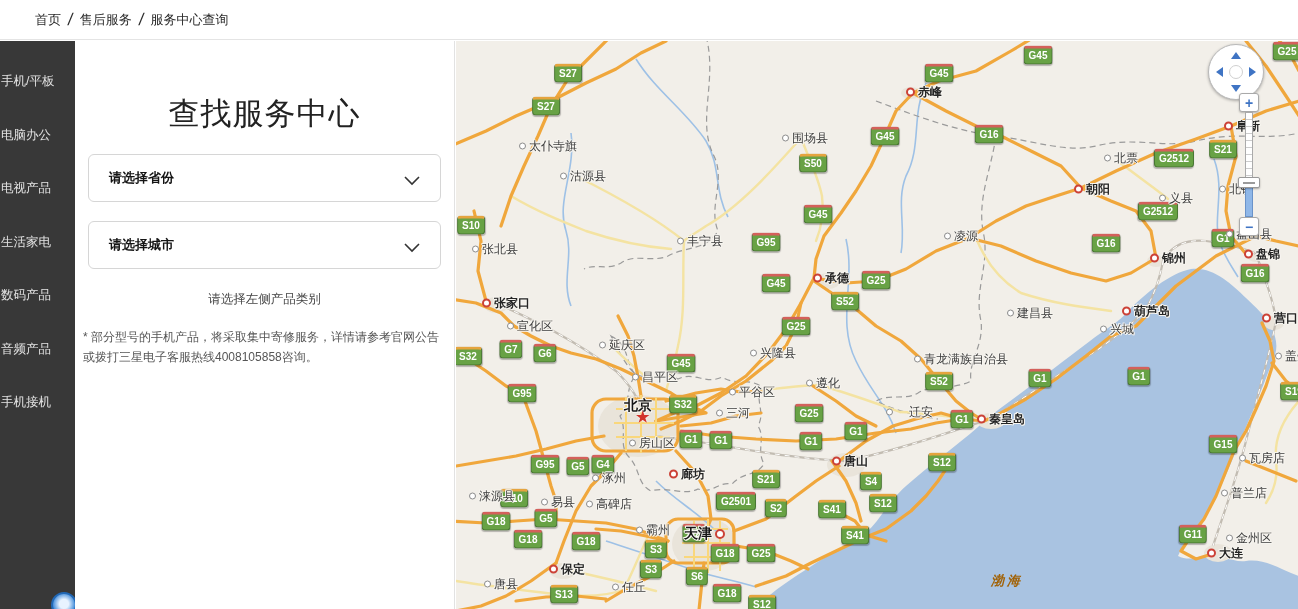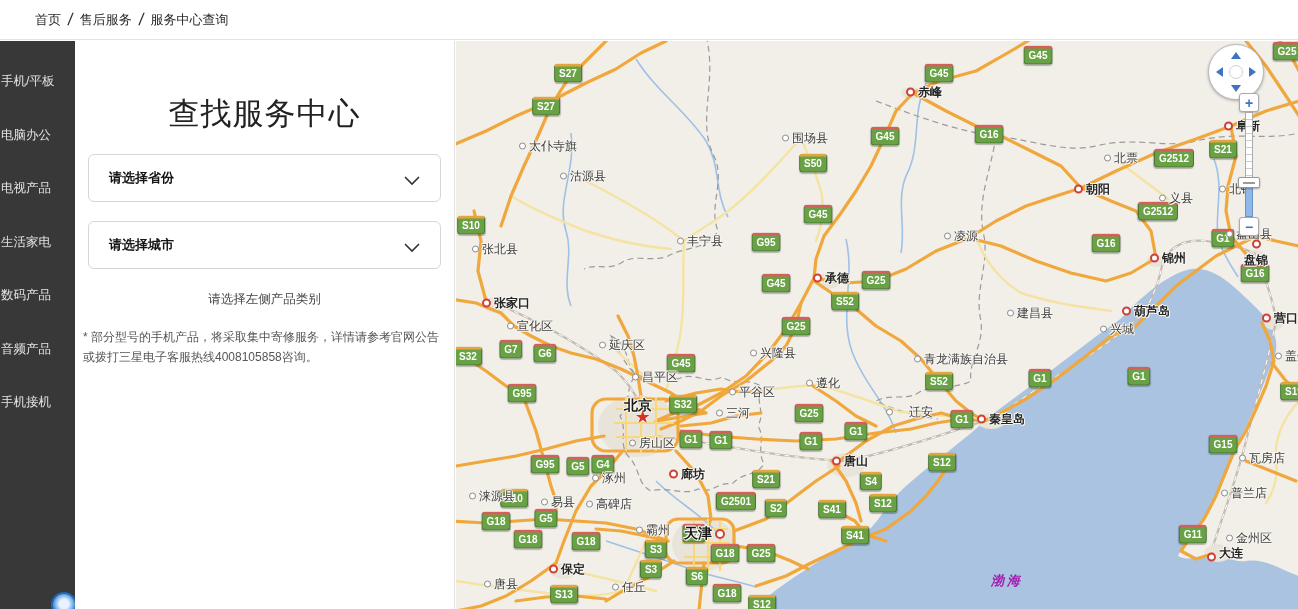--- a/index.html
+++ b/index.html
@@ -41,21 +41,21 @@
   .place{position:absolute;transform:translateY(-50%);display:flex;align-items:center;gap:3px;
     white-space:nowrap;font-size:12px;color:#3d3d3d;
     text-shadow:-1px 0 #f7f5f0,1px 0 #f7f5f0,0 -1px #f7f5f0,0 1px #f7f5f0,1px 1px #f7f5f0,-1px -1px #f7f5f0;}
   .pdot{width:5px;height:5px;border-radius:50%;background:#fff;border:1px solid #8b8b8b;flex:0 0 auto;}
   .m-city{font-weight:bold;color:#252525;}
   .m-city .pdot{width:5px;height:5px;border:2px solid #cc4237;}
   .m-capital,.m-capital-r{font-weight:bold;font-size:14px;color:#161616;}
   .m-capital .pstar{position:absolute;left:12px;top:11px;color:#d2342a;font-size:15px;
     text-shadow:0 0 2px #fff;}
   .m-capital-r .pdot{order:2;width:6px;height:6px;border:2px solid #cc4237;}
-  .m-sea{font-style:italic;color:#a21caf;font-size:13px;letter-spacing:3px;font-weight:bold;
+  .m-sea{font-style:italic;color:#a16207;font-size:13px;letter-spacing:3px;font-weight:bold;
     text-shadow:none;}
   
   .pan-ctl{position:absolute;left:752px;top:3px;width:54px;height:54px;border-radius:50%;background:#fff;
     border:1px solid #b9b9b9;box-shadow:0 1px 3px rgba(0,0,0,.3);}
   .pan-ctl .c{position:absolute;left:50%;top:50%;width:12px;height:12px;border:1px solid #d0d0d0;border-radius:50%;transform:translate(-50%,-50%);}
   .pan-arrow{position:absolute;width:0;height:0;cursor:pointer;}
   .pa-up{left:22px;top:7px;border-left:5px solid transparent;border-right:5px solid transparent;border-bottom:7px solid #3f74c4;}
   .pa-down{left:22px;bottom:7px;border-left:5px solid transparent;border-right:5px solid transparent;border-top:7px solid #3f74c4;}
   .pa-left{left:7px;top:22px;border-top:5px solid transparent;border-bottom:5px solid transparent;border-right:7px solid #3f74c4;}
   .pa-right{right:7px;top:22px;border-top:5px solid transparent;border-bottom:5px solid transparent;border-left:7px solid #3f74c4;}
@@ -377,21 +377,21 @@
           <span class="pname">兴隆县</span>
         </div>
         <div class="place m-town" style="left: 458px; top: 318px;">
           <span class="pdot"></span>
           <span class="pname">青龙满族自治县</span>
         </div>
         <div class="place m-town" style="left: 770px; top: 193px;">
           <span class="pdot"></span>
           <span class="pname">盘山县</span>
         </div>
-        <div class="place m-city" style="left: 788px; top: 213px; flex-direction: column;">
+        <div class="place m-city" style="left: 788px; top: 213px;">
           <span class="pdot"></span>
           <span class="pname">盘锦</span>
         </div>
         <div class="place m-city" style="left: 806px; top: 277px;">
           <span class="pdot"></span>
           <span class="pname">营口</span>
         </div>
         <div class="place m-town" style="left: 819px; top: 315px;">
           <span class="pdot"></span>
           <span class="pname">盖州</span>
@@ -401,21 +401,21 @@
           <span class="pname">瓦房店</span>
         </div>
         <div class="place m-town" style="left: 765px; top: 452px;">
           <span class="pdot"></span>
           <span class="pname">普兰店</span>
         </div>
         <div class="place m-town" style="left: 770px; top: 497px;">
           <span class="pdot"></span>
           <span class="pname">金州区</span>
         </div>
-        <div class="place m-city" style="left: 751px; top: 512px; align-items: flex-end;">
+        <div class="place m-city" style="left: 751px; top: 512px;">
           <span class="pdot"></span>
           <span class="pname">大连</span>
         </div>
         <div class="place m-city" style="left: 26px; top: 262px;">
           <span class="pdot"></span>
           <span class="pname">张家口</span>
         </div>
         <div class="place m-town" style="left: 51px; top: 285px;">
           <span class="pdot"></span>
           <span class="pname">宣化区</span>

